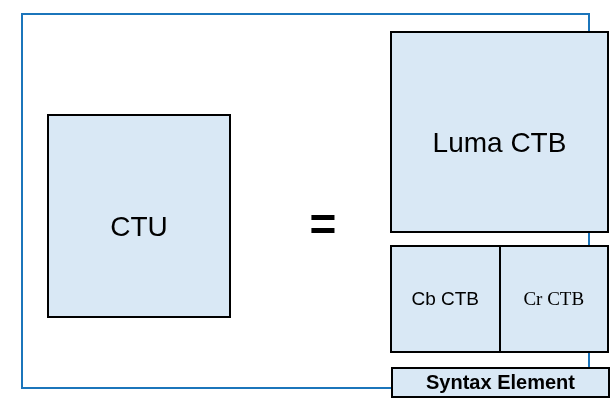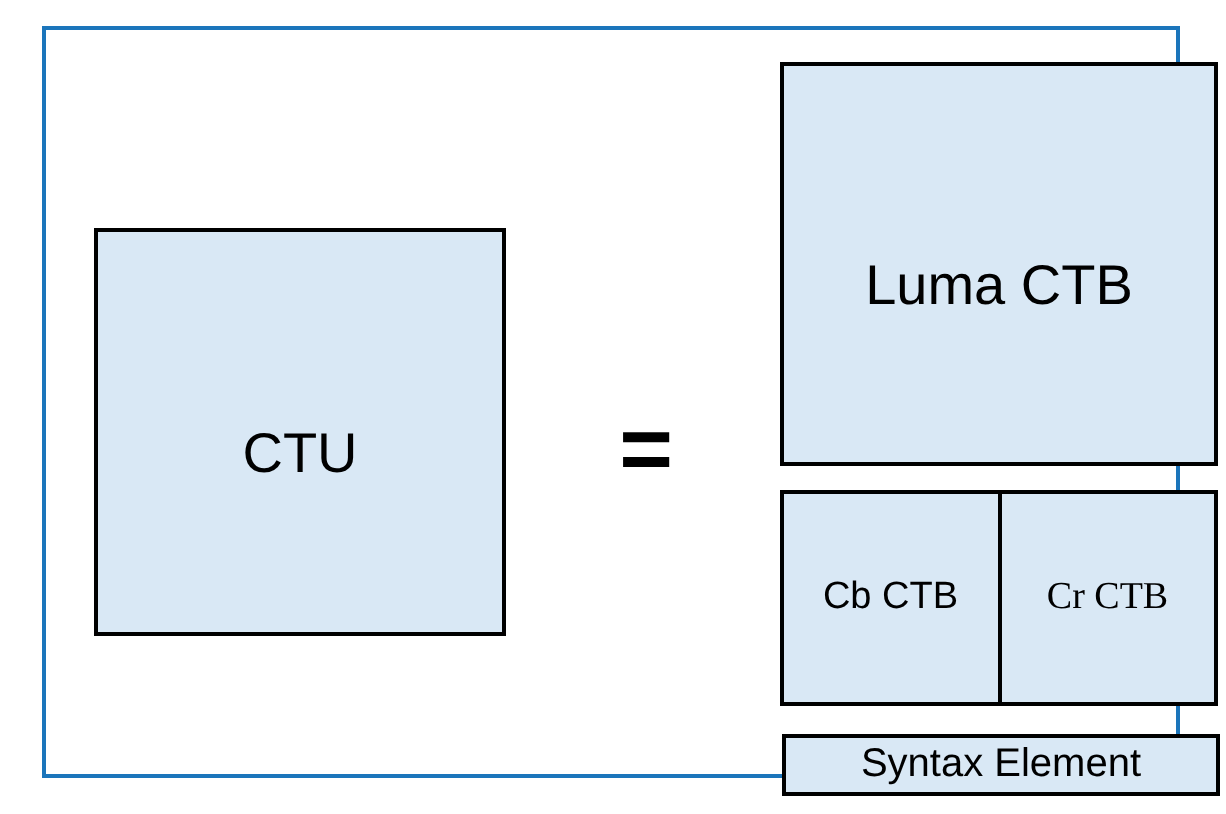--- a/index.html
+++ b/index.html
@@ -33,21 +33,21 @@
     position:absolute;
     background:var(--box-fill);
     border:2px solid var(--box-border);
     display:flex;
     align-items:center;
     justify-content:center;
     text-align:center;
   }
   .ctu-box{
     left:24px; top:99px;
-    width:206px; height:204px;
+    width:184px; height:204px;
   }
   .luma-box{
     left:367px; top:16px;
     width:219px; height:202px;
   }
   .chroma-row{
     position:absolute;
     left:367px; top:230px;
     width:219px; height:108px;
     display:flex;
@@ -88,20 +88,21 @@
   }
   .label-md{
     font-size:19px;
     color:var(--text-color);
     white-space:nowrap;
   }
   .label-syntax{
     font-size:20px;
     color:var(--text-color);
     white-space:nowrap;
+    font-weight:bold;
   }
 </style>
 </head>
 <body>
 
 <div class="canvas">
   <div class="frame">
 
     <div class="box ctu-box">
       <span class="label-lg">CTU</span>

